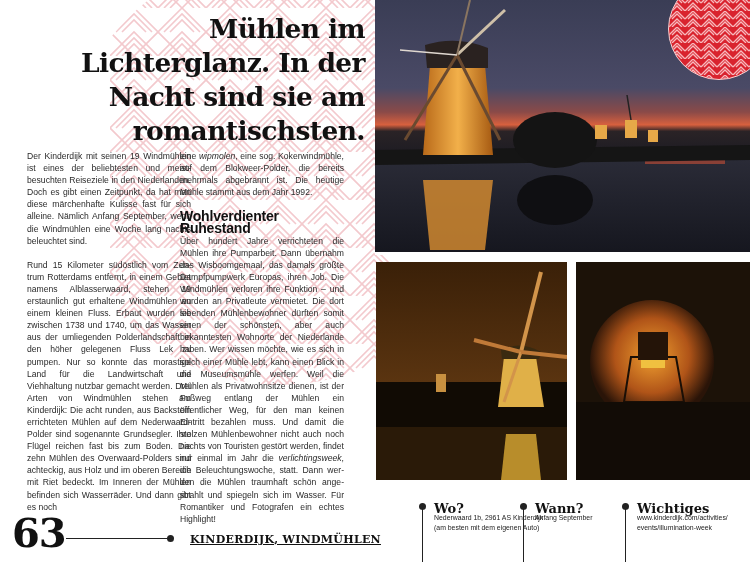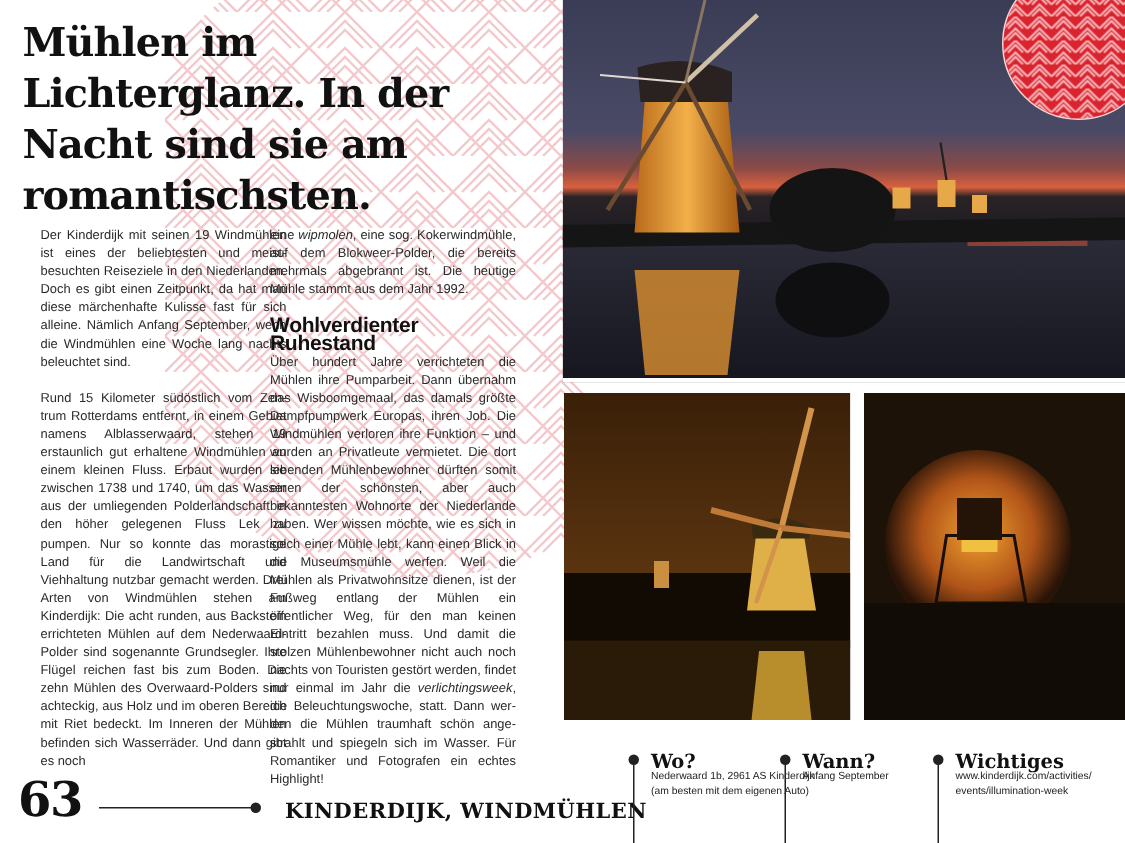--- a/index.html
+++ b/index.html
@@ -14,21 +14,21 @@
   
   .pattern {
     position: absolute; left: 110px; top: -40px; width: 290px; height: 470px;
     overflow: hidden; pointer-events: none;
   }
 
   .headline {
     position: absolute; left: 15px; top: 12px; width: 350px;
     font-family: "DejaVu Serif", serif; font-weight: bold;
     font-size: 26.5px; line-height: 34px; letter-spacing: -0.6px;
-    color: #111; margin: 0;
+    color: #111; margin: 0; text-align: right;
   }
 
   .col {
     position: absolute; top: 150px; width: 164px;
     font-family: "Liberation Sans", sans-serif;
     font-size: 8.6px; line-height: 12.1px; color: #2a2a2a;
     text-align: justify; hyphens: manual;
   }
   .col.c1 { left: 27px; }
   .col.c2 { left: 180px; }
@@ -37,32 +37,32 @@
     margin: 0; font-size: 14px; line-height: 12.1px; font-weight: bold;
     font-family: "Liberation Sans", sans-serif; letter-spacing: -0.2px;
     color: #111;
   }
   .col em { font-style: italic; }
 
   
   .pagenum {
     position: absolute; left: 12px; top: 515px;
     font-family: "DejaVu Serif", serif; font-weight: bold;
-    font-size: 32px; line-height: 36px; color: #111; letter-spacing: -1px;
+    font-size: 40px; line-height: 36px; color: #111; letter-spacing: -1px;
   }
   .footer-line {
     position: absolute; left: 66px; top: 538px; width: 104px; height: 1px; background: #222;
   }
   .footer-dot {
     position: absolute; left: 167px; top: 535px; width: 7px; height: 7px; border-radius: 50%; background: #222;
   }
   .section-label {
     position: absolute; left: 190px; top: 533px;
     font-family: "DejaVu Serif", serif; font-weight: bold;
-    font-size: 14px; letter-spacing: 0.3px; color: #111;
+    font-size: 11px; letter-spacing: 0.3px; color: #111; text-decoration: underline;
   }
 
   
   .photo { position: absolute; overflow: hidden; }
   .photo svg { display: block; }
   .photo-main { left: 375px; top: 0; width: 375px; height: 255px; }
   .photo-left { left: 376px; top: 262px; width: 191px; height: 218px; }
   .photo-right { left: 576px; top: 262px; width: 174px; height: 218px; }
 
   .deco-circle {

